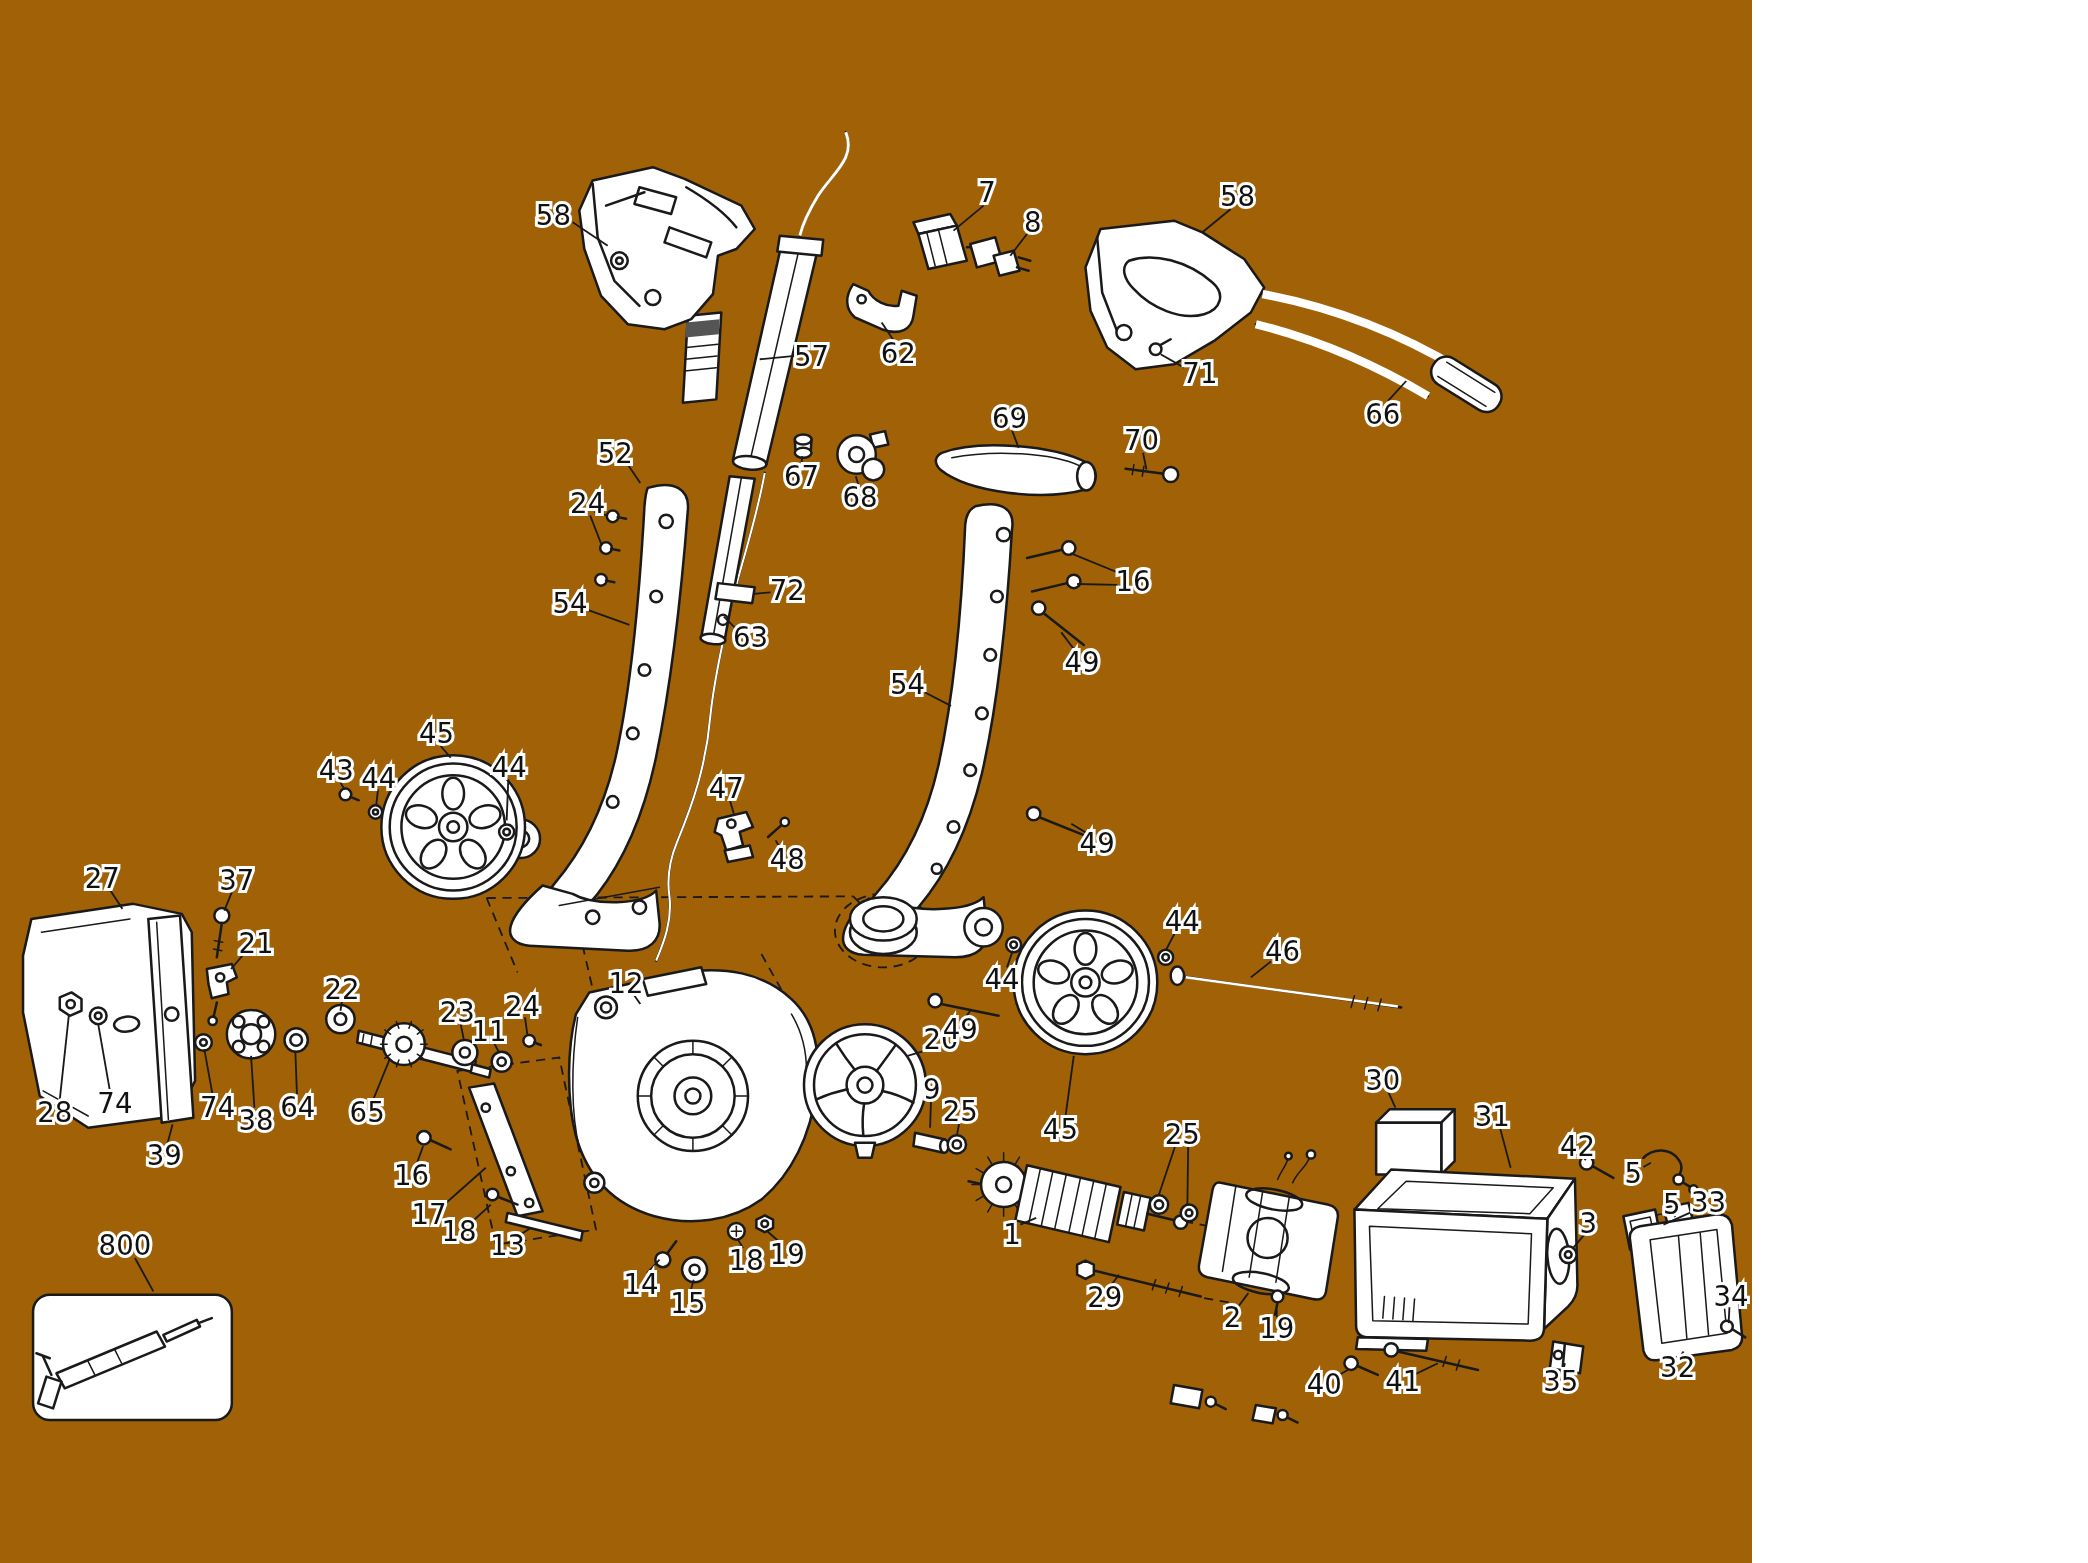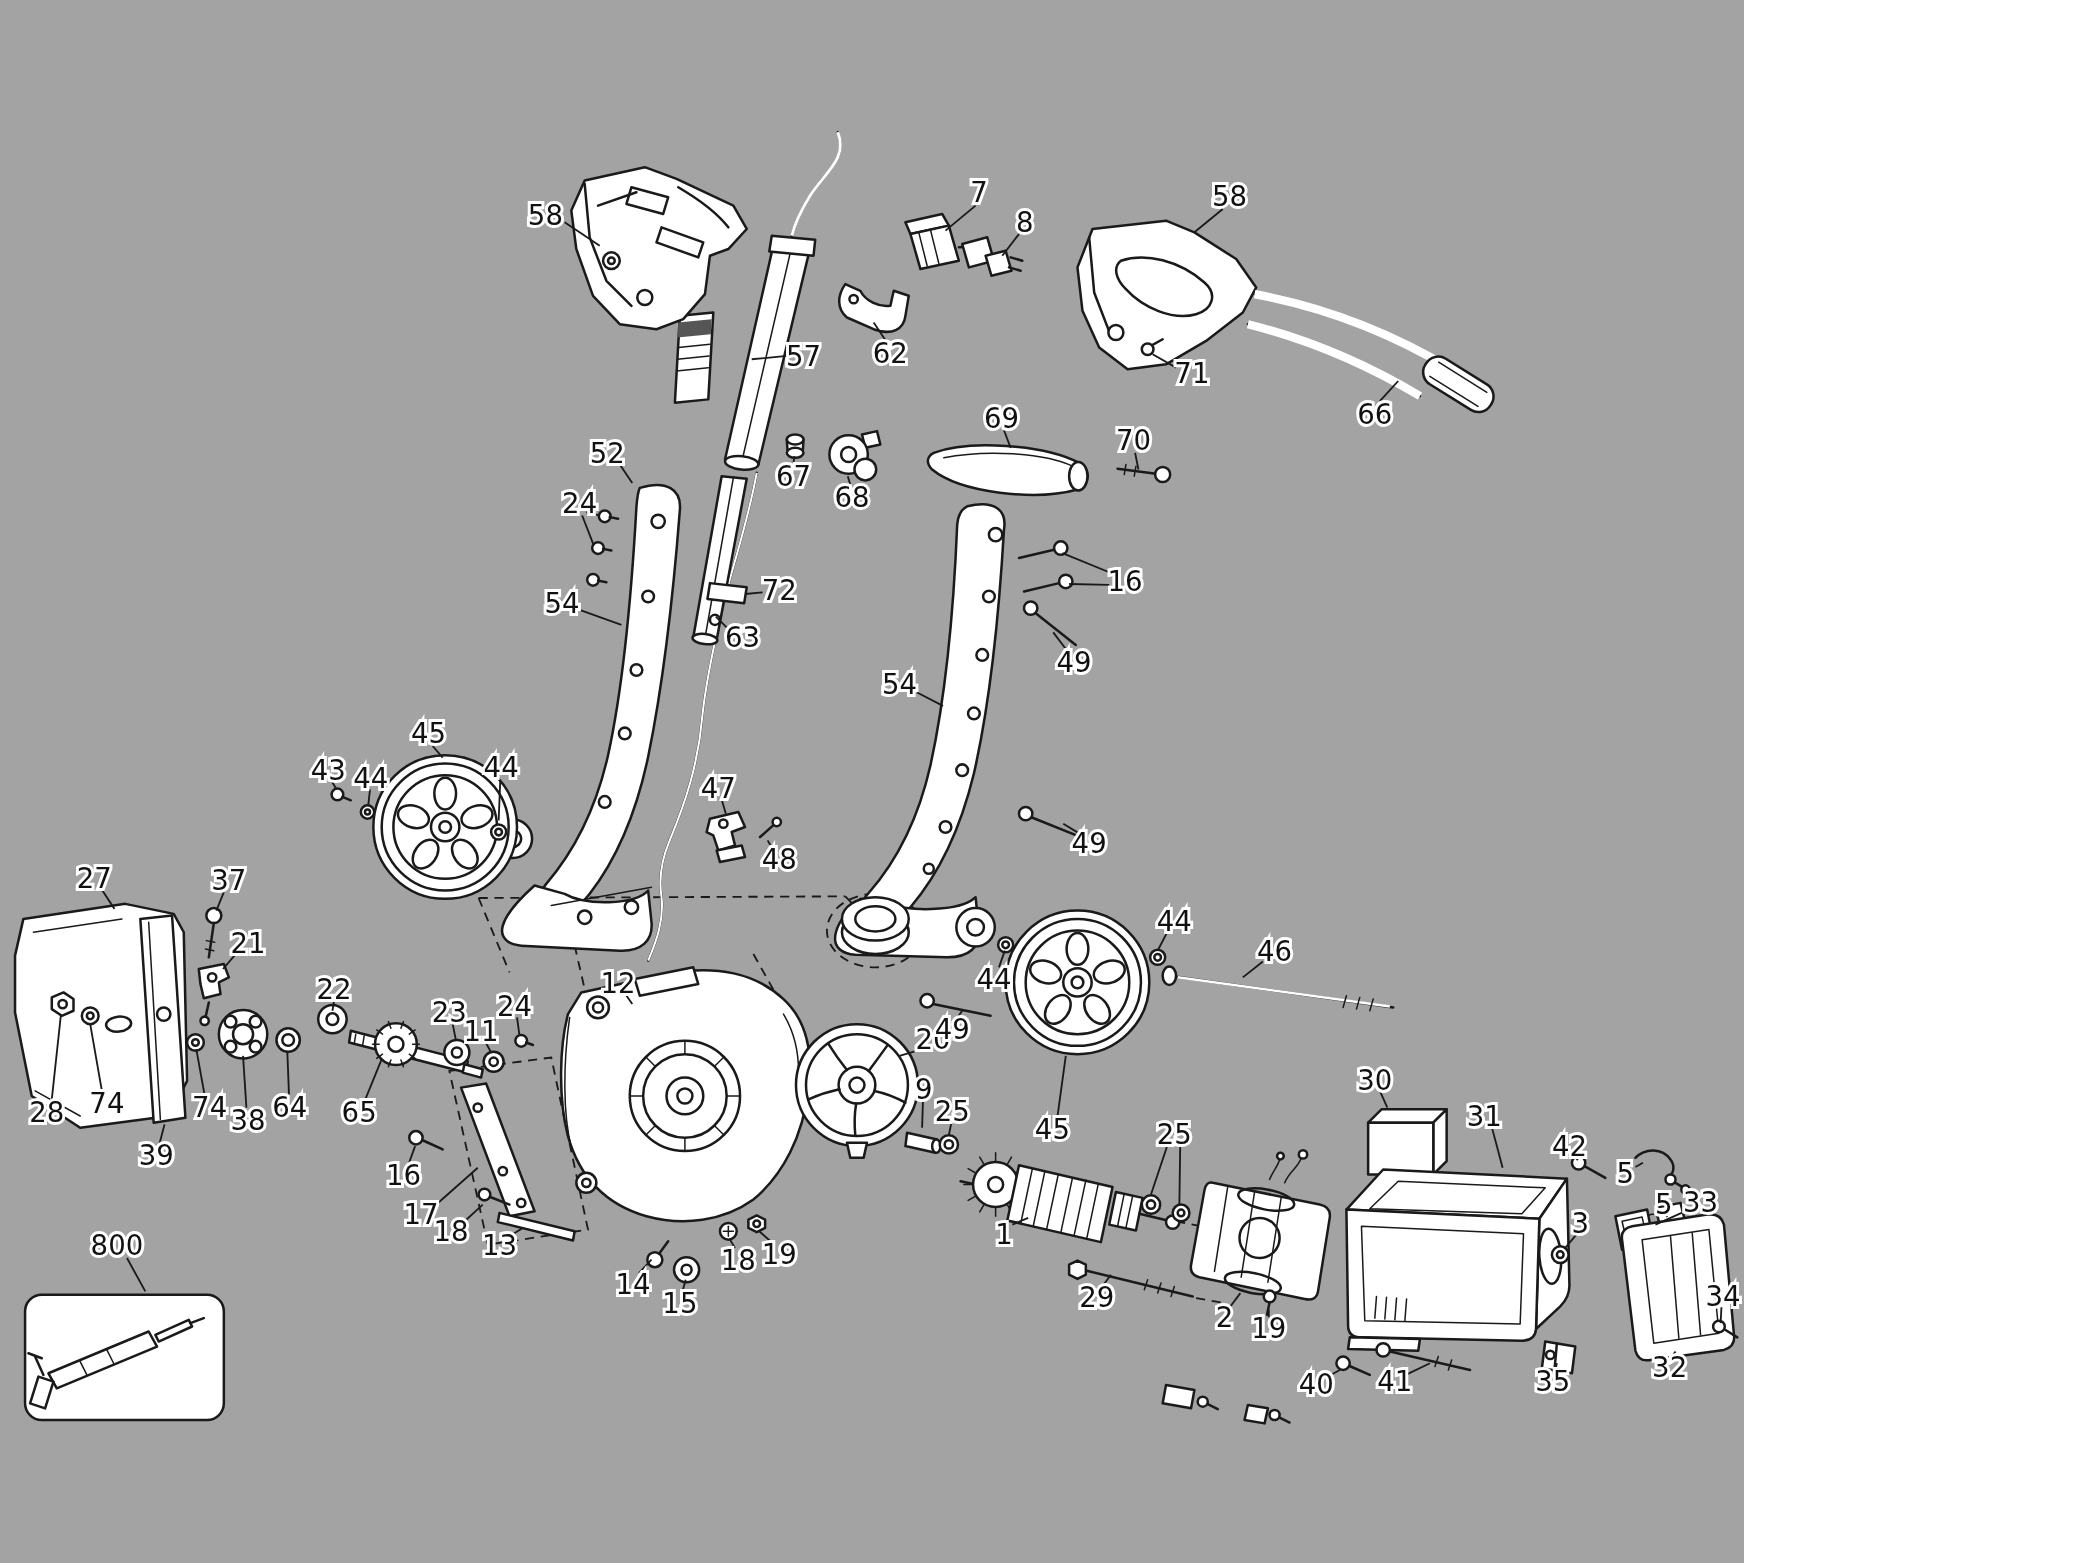--- a/index.html
+++ b/index.html
@@ -1,17 +1,17 @@
 <!DOCTYPE html>
 <html><head>
 <meta charset="utf-8">
 <style>
   html,body{margin:0;padding:0;background:#fff;}
-  .stage{position:relative;width:1744px;height:1563px;background:#a3a3a3;overflow:hidden;
-         font-family:"DejaVu Sans", sans-serif;}
+  .stage{position:relative;width:1744px;height:1563px;background:#a16207;overflow:hidden;
+         font-family:"DejaVu Sans", sans-serif;padding-left:8px;}
   svg{display:block;width:100%;height:100%;}
   .fw{fill:#fff;stroke:#1a1a1a;stroke-width:3;stroke-linejoin:round;}
   .nf{fill:none;stroke:#1a1a1a;stroke-width:3;stroke-linejoin:round;stroke-linecap:round;}
   .thin{stroke-width:1.8;}
   .dash{fill:none;stroke:#1a1a1a;stroke-width:2.2;stroke-dasharray:11 8;}
   .leader{stroke:#1a1a1a;stroke-width:2.2;}
   .callout-label{font:500 33px "DejaVu Sans", sans-serif;fill:#111;text-anchor:middle;
                  dominant-baseline:central;paint-order:stroke;stroke:#fff;stroke-width:7px;}
 </style>
 </head>

